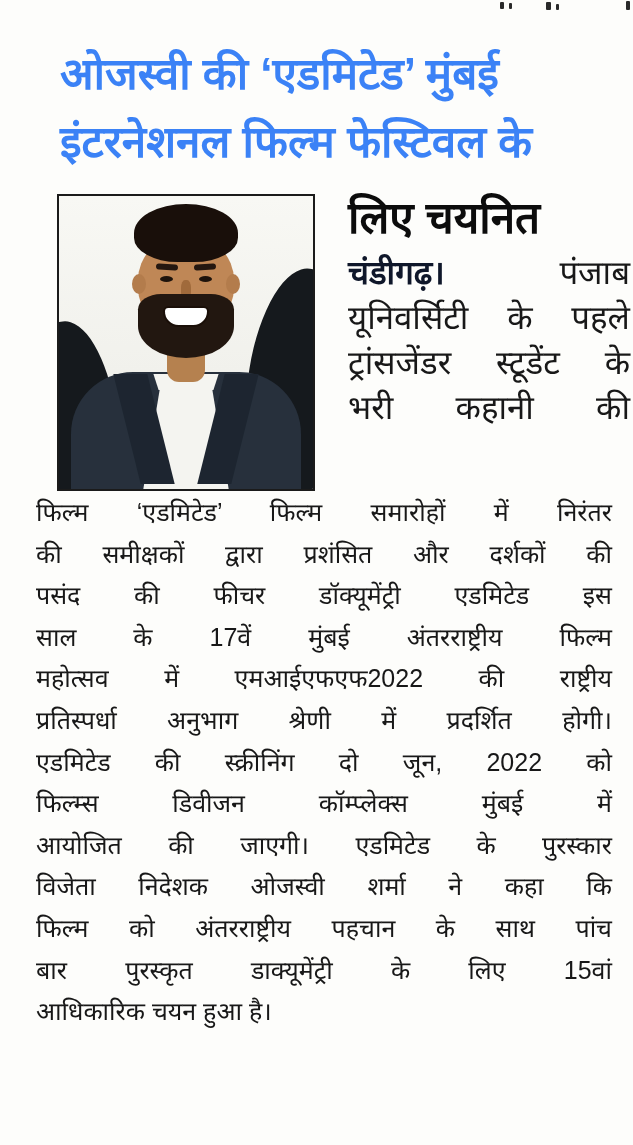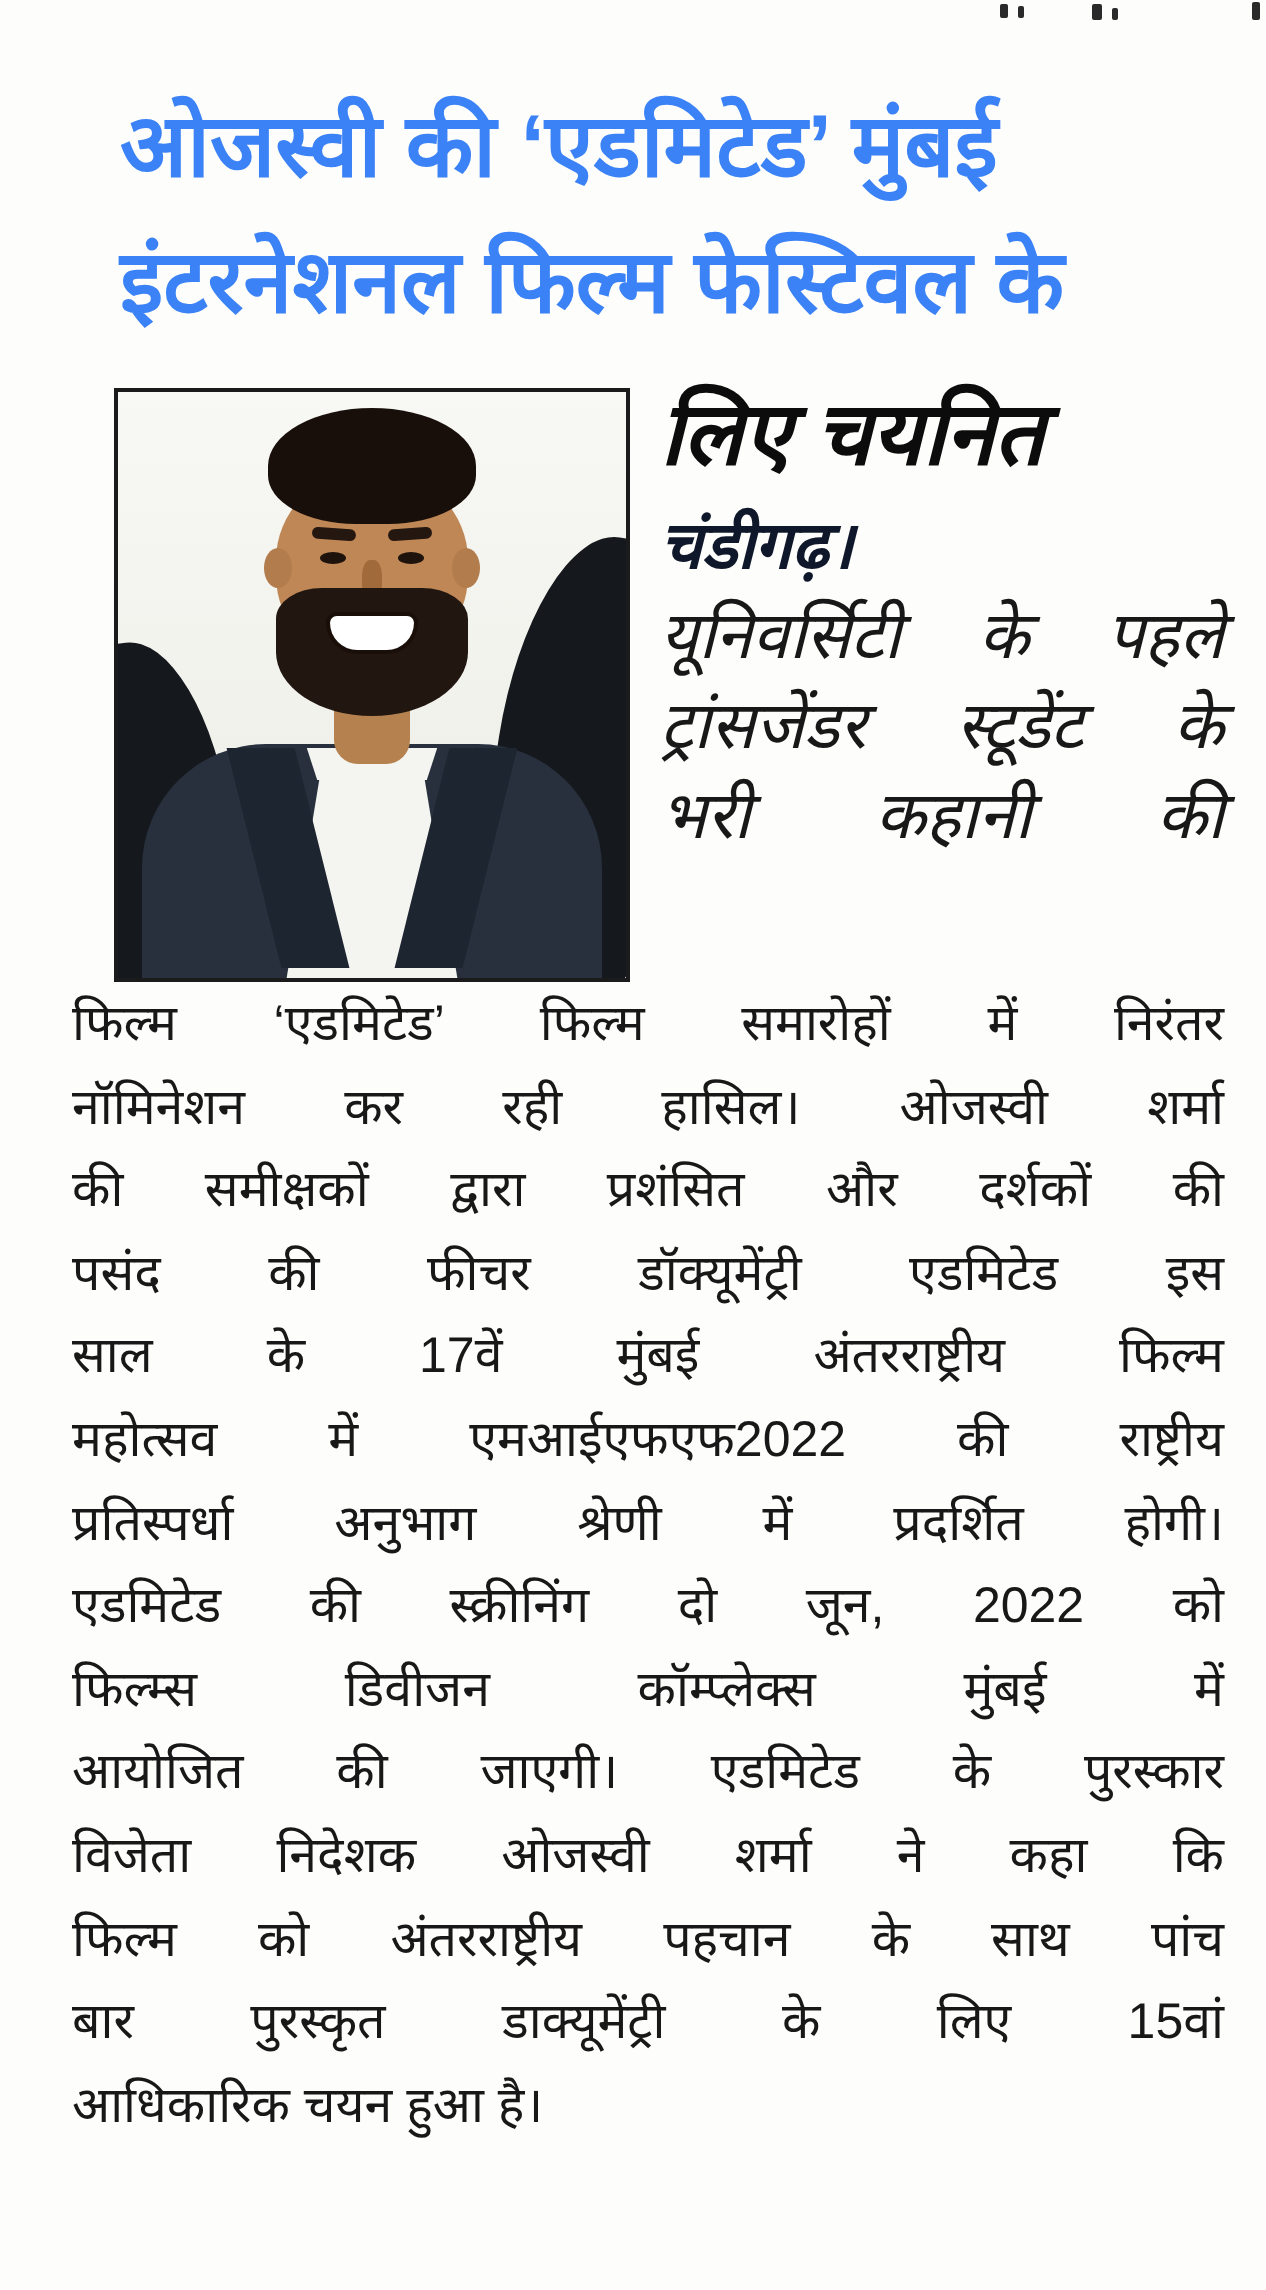--- a/index.html
+++ b/index.html
@@ -48,21 +48,21 @@
     background:#a06a3b;border-radius:40%;}
   .beard{position:absolute;left:4px;top:90px;width:96px;height:64px;background:#221710;
     border-radius:24% 24% 50% 50%;}
   .mouth{position:absolute;left:50%;top:14px;width:42px;height:17px;margin-left:-21px;
     background:#fff;border-radius:4px 4px 16px 16px;box-shadow:0 0 0 2px #1a0f08;}
   .collar{position:absolute;top:178px;width:20px;height:16px;background:#f4f4f0;}
   .collar.l{left:50%;margin-left:-30px;transform:skewX(18deg);}
   .collar.r{left:50%;margin-left:10px;transform:skewX(-18deg);}
 
   
-  .rightcol{position:absolute;left:330px;top:186px;width:282px;font-style:italic;}
+  .rightcol{position:absolute;left:348px;top:186px;width:282px;}
   .hl3{font-weight:700;color:#0c0c0c;font-size:44px;line-height:64px;white-space:nowrap;}
   .iline{font-size:33px;line-height:45px;height:45px;color:#181818;
     text-align:justify;text-align-last:justify;-moz-text-align-last:justify;}
   .iline.first{display:flex;justify-content:space-between;}
   .dateline{font-weight:700;color:#0f172a;}
 
   
   .bodytext{position:absolute;left:36px;top:492px;width:576px;}
   .bline{font-size:25px;line-height:41.6px;height:41.6px;color:#181818;
     text-align:justify;text-align-last:justify;-moz-text-align-last:justify;text-justify:inter-word;}
@@ -105,29 +105,29 @@
     <div class="beard">
       <div class="mouth"></div>
     </div>
   </div>
 </div>
 
 <div class="rightcol">
   <div class="hl3">लिए चयनित</div>
   <div class="iline first">
     <span class="dateline">चंडीगढ़।</span>
+    <span>पंजाब</span>
   </div>
   <div class="iline">यूनिवर्सिटी के पहले</div>
   <div class="iline">ट्रांसजेंडर स्टूडेंट के</div>
   <div class="iline">भरी कहानी की</div>
 </div>
 
 <div class="bodytext">
   <div class="bline">फिल्म ‘एडमिटेड’ फिल्म समारोहों में निरंतर</div>
-  <div class="bline">नॉमिनेशन कर रही हासिल। ओजस्वी शर्मा</div>
   <div class="bline">की समीक्षकों द्वारा प्रशंसित और दर्शकों की</div>
   <div class="bline">पसंद की फीचर डॉक्यूमेंट्री एडमिटेड इस</div>
   <div class="bline">साल के 17वें मुंबई अंतरराष्ट्रीय फिल्म</div>
   <div class="bline">महोत्सव में एमआईएफएफ2022 की राष्ट्रीय</div>
   <div class="bline">प्रतिस्पर्धा अनुभाग श्रेणी में प्रदर्शित होगी।</div>
   <div class="bline">एडमिटेड की स्क्रीनिंग दो जून, 2022 को</div>
   <div class="bline">फिल्म्स डिवीजन कॉम्प्लेक्स मुंबई में</div>
   <div class="bline">आयोजित की जाएगी। एडमिटेड के पुरस्कार</div>
   <div class="bline">विजेता निदेशक ओजस्वी शर्मा ने कहा कि</div>
   <div class="bline">फिल्म को अंतरराष्ट्रीय पहचान के साथ पांच</div>

